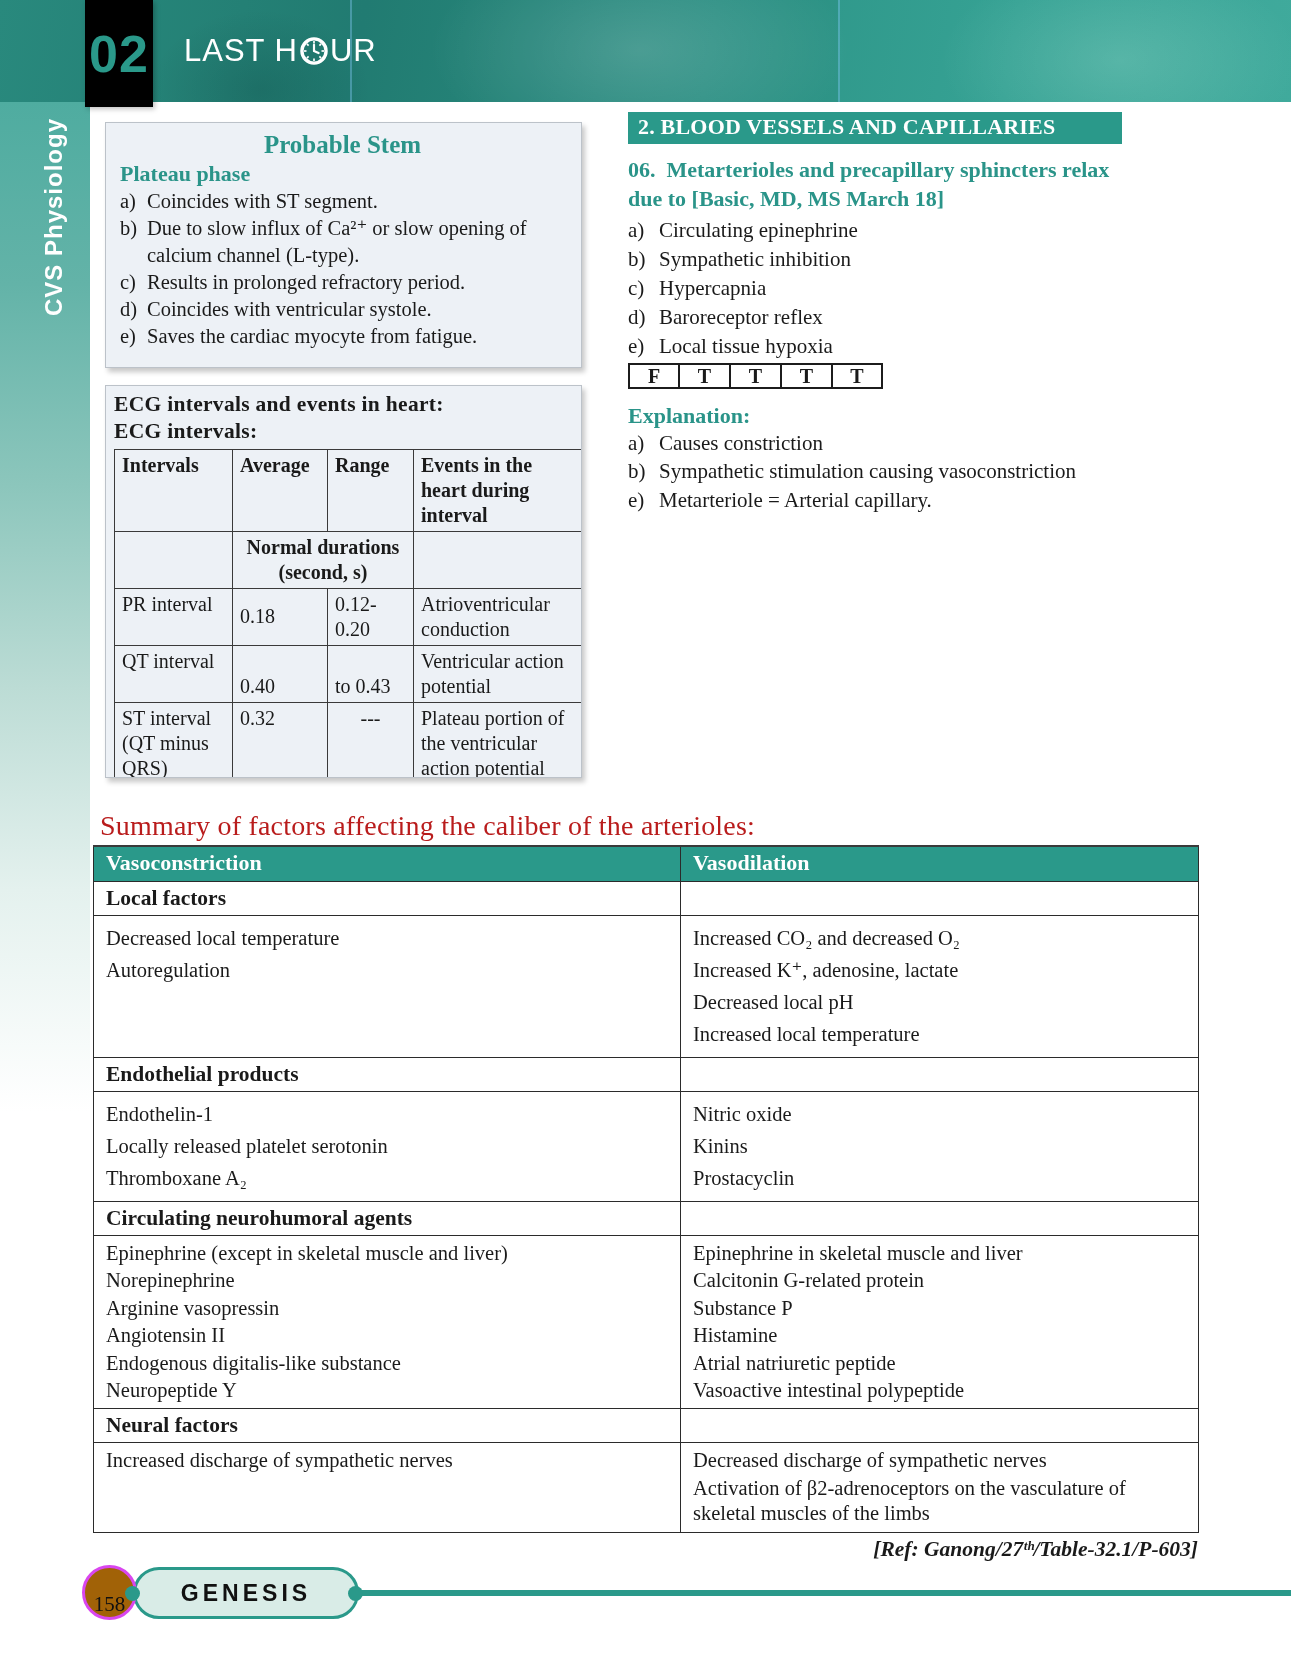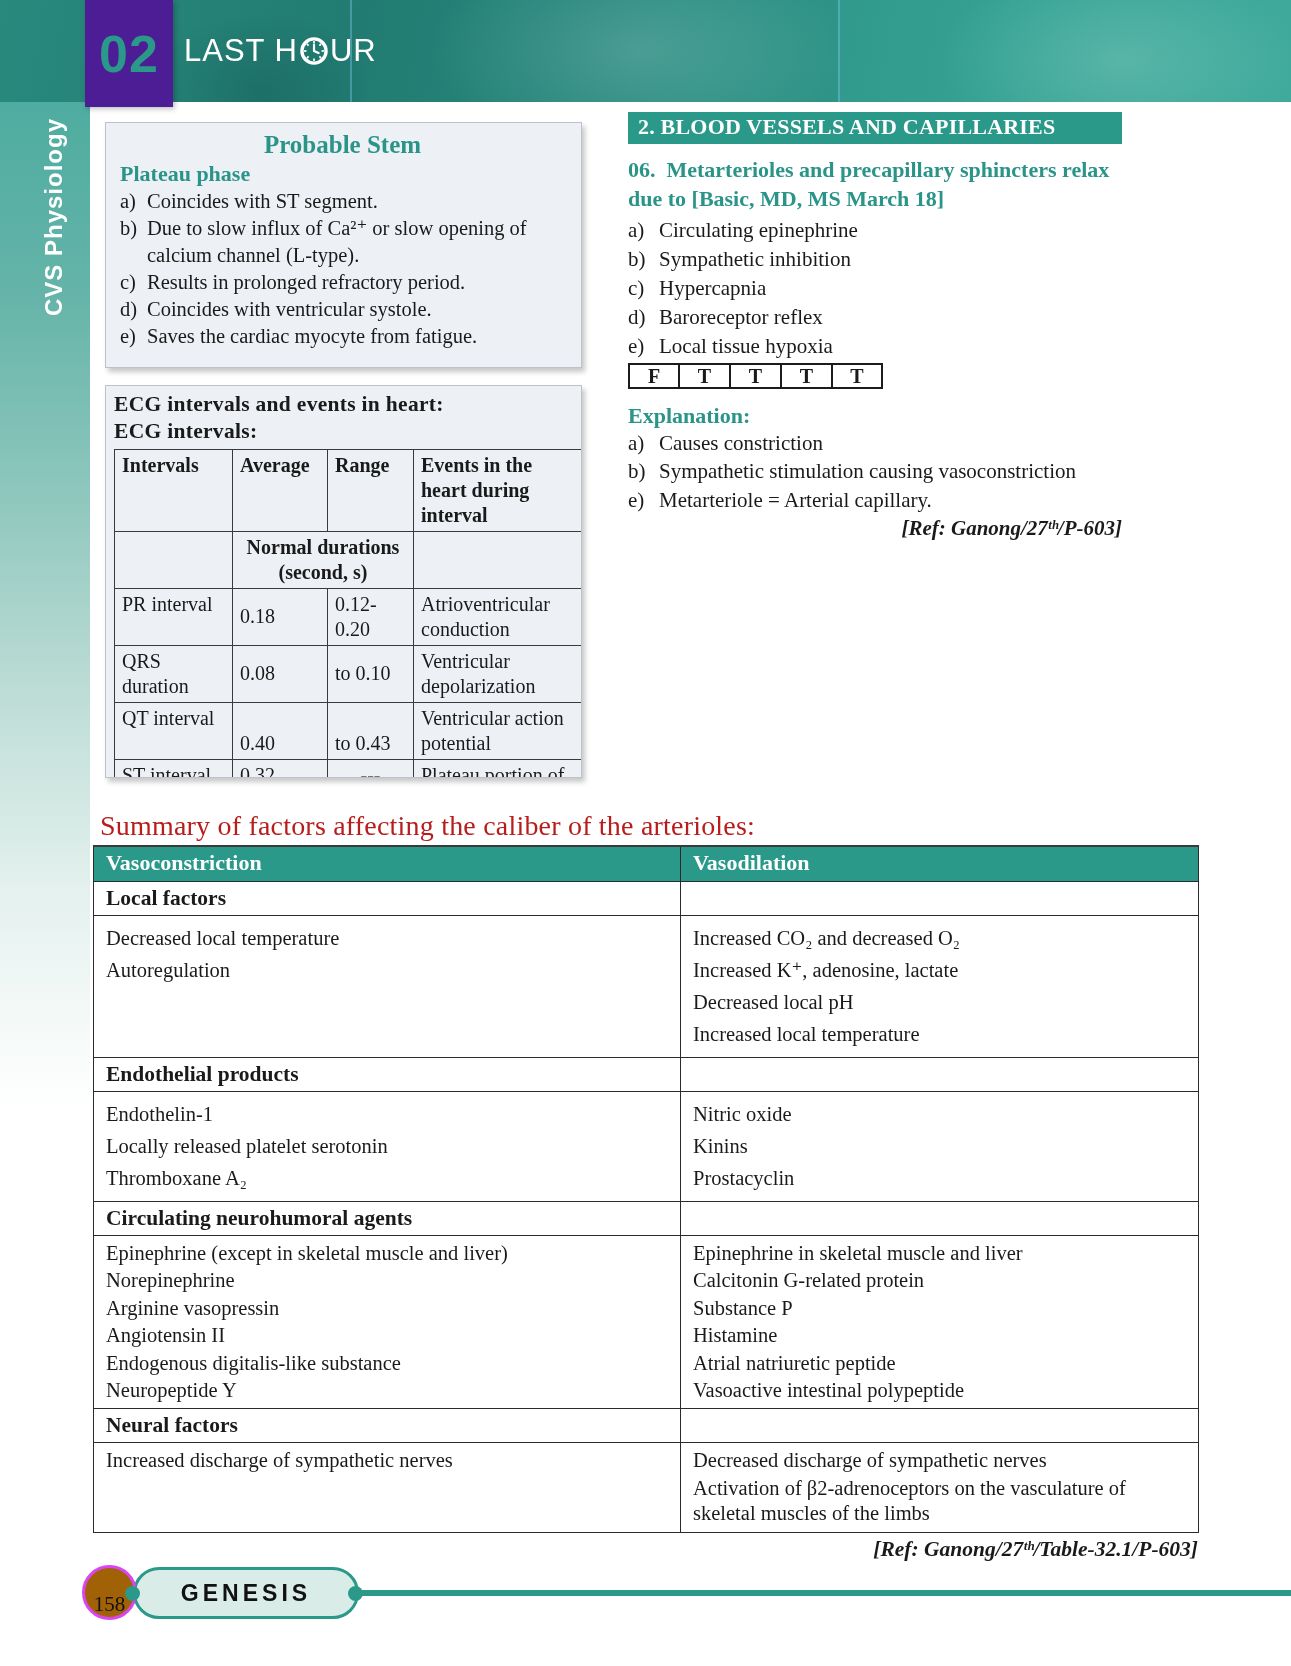--- a/index.html
+++ b/index.html
@@ -20,22 +20,22 @@
   .band .blob1 { position:absolute; left:430px; top:-60px; width:420px; height:220px; border-radius:50%;
     background:radial-gradient(closest-side,rgba(255,255,255,.16),rgba(255,255,255,0)); }
   .band .blob2 { position:absolute; left:940px; top:-40px; width:360px; height:200px; border-radius:50%;
     background:radial-gradient(closest-side,rgba(220,255,240,.18),rgba(255,255,255,0)); }
   .band .blob3 { position:absolute; left:150px; top:10px; width:220px; height:160px; border-radius:50%;
     background:radial-gradient(closest-side,rgba(0,40,40,.18),rgba(0,0,0,0)); }
   .band .seam { position:absolute; top:0; bottom:0; width:2px; background:rgba(120,190,230,.45); }
   .band .shade-left { position:absolute; left:0; top:0; width:838px; height:102px; background:rgba(0,35,35,.05); }
 
   .chapter-box {
-    position:absolute; left:85px; top:0; width:88px; height:107px;
-    background:#4c1d95; display:flex; align-items:center; justify-content:center;
+    position:absolute; left:85px; top:0; width:68px; height:107px;
+    background:#000000; display:flex; align-items:center; justify-content:center;
     box-shadow:2px 2px 5px rgba(0,0,0,.25); z-index:3;
   }
   .chapter-box span {
     font-family:"Liberation Sans","DejaVu Sans",sans-serif;
     font-weight:bold; font-size:52px; color:#2a998a; letter-spacing:1px;
   }
   .brand-title {
     position:absolute; left:184px; top:0; height:102px; display:flex; align-items:center; z-index:2;
     font-family:"Liberation Sans","DejaVu Sans",sans-serif;
     font-weight:normal; font-size:31px; color:#ffffff; letter-spacing:1px;
@@ -226,26 +226,20 @@
         <th class="ghead" colspan="2">Normal durations (second, s)</th>
         <th></th>
       </tr>
       <tr>
         <td>PR interval</td>
         <td class="vmid">0.18</td>
         <td>0.12-0.20</td>
         <td>Atrioventricular conduction</td>
       </tr>
       <tr>
-        <td>QRS duration</td>
-        <td class="vmid">0.08</td>
-        <td class="vmid">to 0.10</td>
-        <td>Ventricular depolarization</td>
-      </tr>
-      <tr>
         <td>QT interval</td>
         <td class="vbot">0.40</td>
         <td class="vbot">to 0.43</td>
         <td>Ventricular action potential</td>
       </tr>
       <tr>
         <td>ST interval (QT minus QRS)</td>
         <td>0.32</td>
         <td class="ctr">---</td>
         <td>Plateau portion of the ventricular action potential</td>
@@ -294,21 +288,20 @@
         </div>
       <div class="mrow">
           <span class="mk">b)</span>
           <span class="tx">Sympathetic stimulation causing vasoconstriction</span>
         </div>
       <div class="mrow">
           <span class="mk">e)</span>
           <span class="tx">Metarteriole = Arterial capillary.</span>
         </div>
     </div>
-    <div class="ref-line">[Ref: Ganong/27ᵗʰ/P-603]</div>
   </div>
 
   <div class="summary">
     <div class="sum-title">Summary of factors affecting the caliber of the arterioles:</div>
     <table class="sum">
       <colgroup>
           <col class="l">
           <col class="r">
         </colgroup>
       <tbody>

